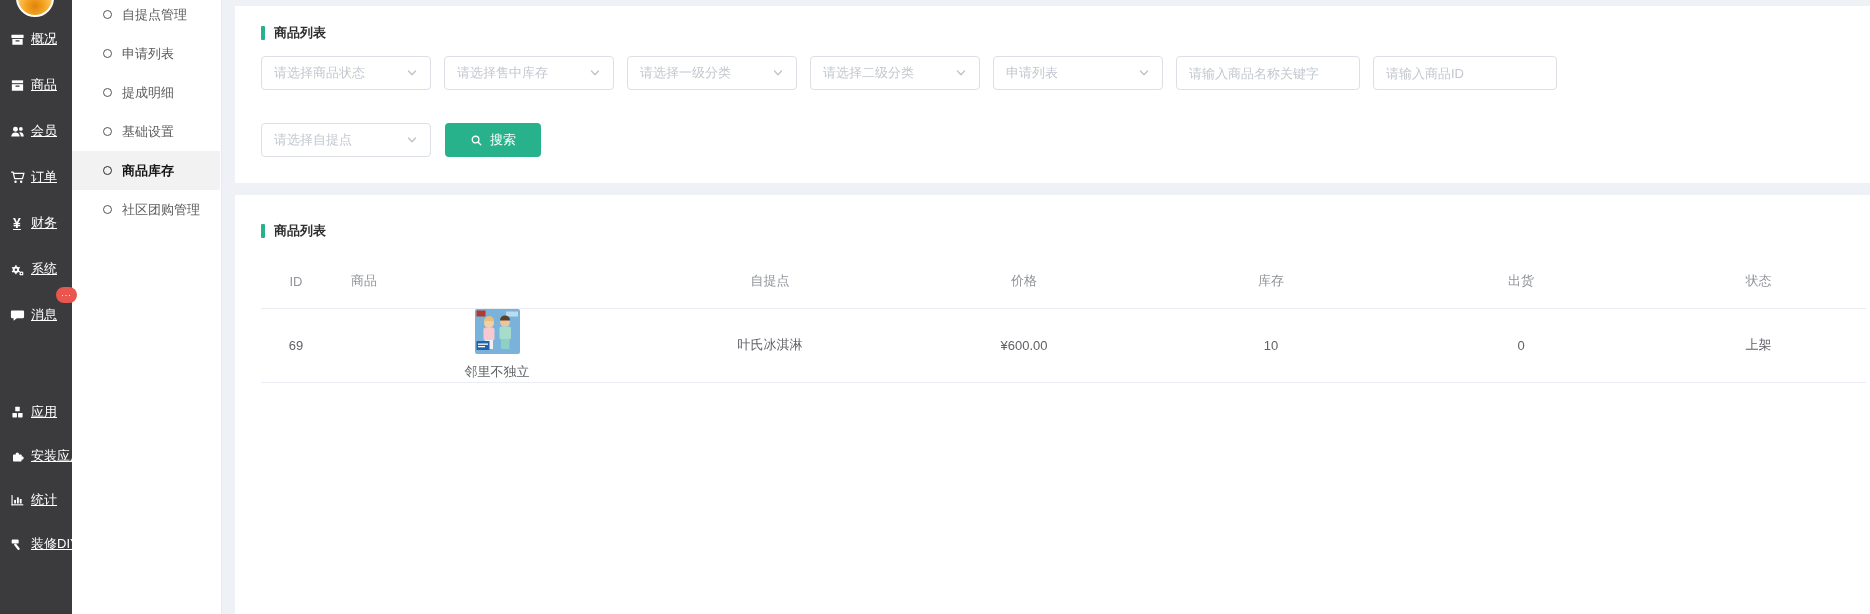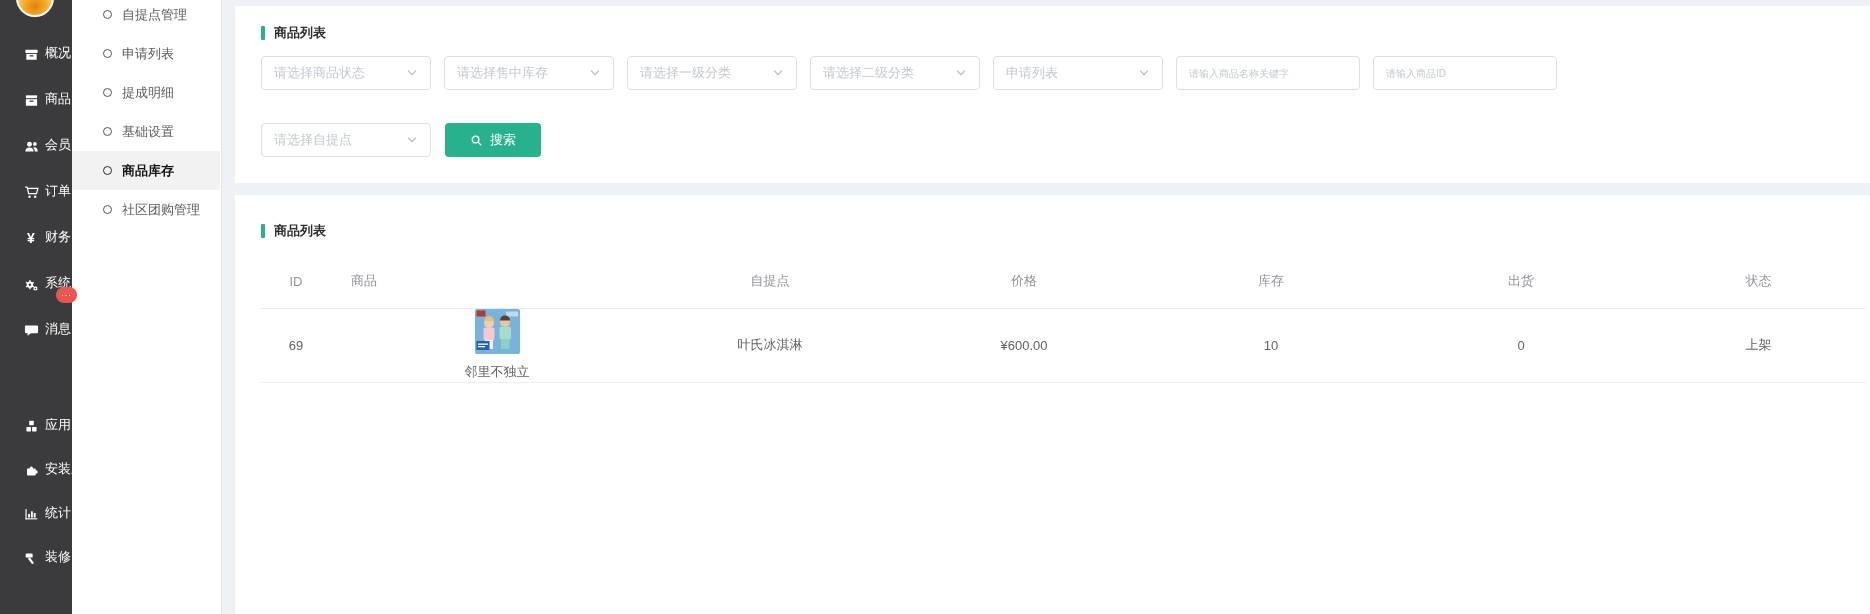--- a/index.html
+++ b/index.html
@@ -5,22 +5,22 @@
   * { margin:0; padding:0; box-sizing:border-box; }
   html,body { width:1870px; height:614px; overflow:hidden; background:#eef1f6;
     font-family:"Liberation Sans","DejaVu Sans",sans-serif; }
 
   
   .left-sidebar { position:absolute; left:0; top:0; width:72px; height:614px; background:#3b3b3d; z-index:5; }
   .avatar { position:absolute; left:16px; top:-21px; width:38px; height:38px; border-radius:50%;
     border:2px solid #fff; background:radial-gradient(circle at 50% 74%, #e0820c 0%, #f5a623 32%, #fbc45c 55%, #fdf0d5 78%, #fffdf8 96%); }
   .nav { position:absolute; left:0; width:72px; top:16px; }
   .nav2 { top:390px; }
-  .nav-item { height:46px; display:flex; align-items:flex-end; gap:6px; padding-left:23px;
-    color:#fff; font-size:13px; cursor:pointer; white-space:nowrap; }
+  .nav-item { height:46px; display:flex; align-items:center; gap:6px; padding-left:9px;
+    color:#fff; font-size:13px; cursor:pointer; white-space:nowrap;text-decoration:underline; }
   .nav2 .nav-item { height:44px; }
   .nicon { width:16px; height:16px; flex:none; display:flex; align-items:center; justify-content:center; }
   .nicon svg { width:15px; height:15px; }
   .yen-glyph { font-size:14px; font-weight:bold; color:#fff; }
   .badge { position:absolute; left:56px; top:287px; width:21px; height:16px; border-radius:9px;
     background:#e8564f; color:#fff; font-size:9px; line-height:13px; text-align:center; letter-spacing:1px; z-index:6; }
 
   
   .submenu { position:absolute; left:72px; top:0; width:150px; height:614px; background:#fff;
     border-right:1px solid #e9e9e9; z-index:4; }
@@ -43,21 +43,21 @@
   .tbar { width:4px; height:14px; background:#28b28b; border-radius:1px; }
 
   .frow { position:absolute; left:26px; display:flex; gap:13px; }
   .frow1 { top:50px; }
   .frow2 { top:117px; }
   .select { width:170px; height:34px; border:1px solid #dcdfe6; border-radius:4px; background:#fff;
     display:flex; align-items:center; justify-content:space-between; padding:0 12px; cursor:pointer; }
   .select .ph { color:#c3c7cf; font-size:13px; white-space:nowrap; }
   .select svg { width:12px; height:12px; flex:none; }
   .tinput { width:184px; height:34px; border:1px solid #dcdfe6; border-radius:4px; padding:0 12px;
-    font-size:10px; color:#606266; outline:none; font-family:inherit; background:#fff; }
+    font-size:13px; color:#606266; outline:none; font-family:inherit; background:#fff; }
   .tinput::placeholder { color:#c3c7cf; }
   .search-btn { height:34px; padding:0 25px; background:#28b28b; color:#fff; border:none; border-radius:4px;
     font-size:13px; display:flex; align-items:center; gap:7px; cursor:pointer; margin-left:1px; font-family:inherit; }
   .search-btn svg { width:13px; height:13px; }
 
   .gtable { position:absolute; left:26px; top:60px; width:1605px; border-collapse:collapse; table-layout:fixed; }
   .gtable th { font-size:13px; color:#909399; font-weight:normal; height:53px; text-align:center;
     border-bottom:1px solid #e9ecf1; }
   .gtable td { font-size:13px; color:#606266; height:74px; text-align:center; border-bottom:1px solid #ebeef5; }
   .gtable th.col-product, .gtable td.col-product { text-align:left; padding-left:20px; }

